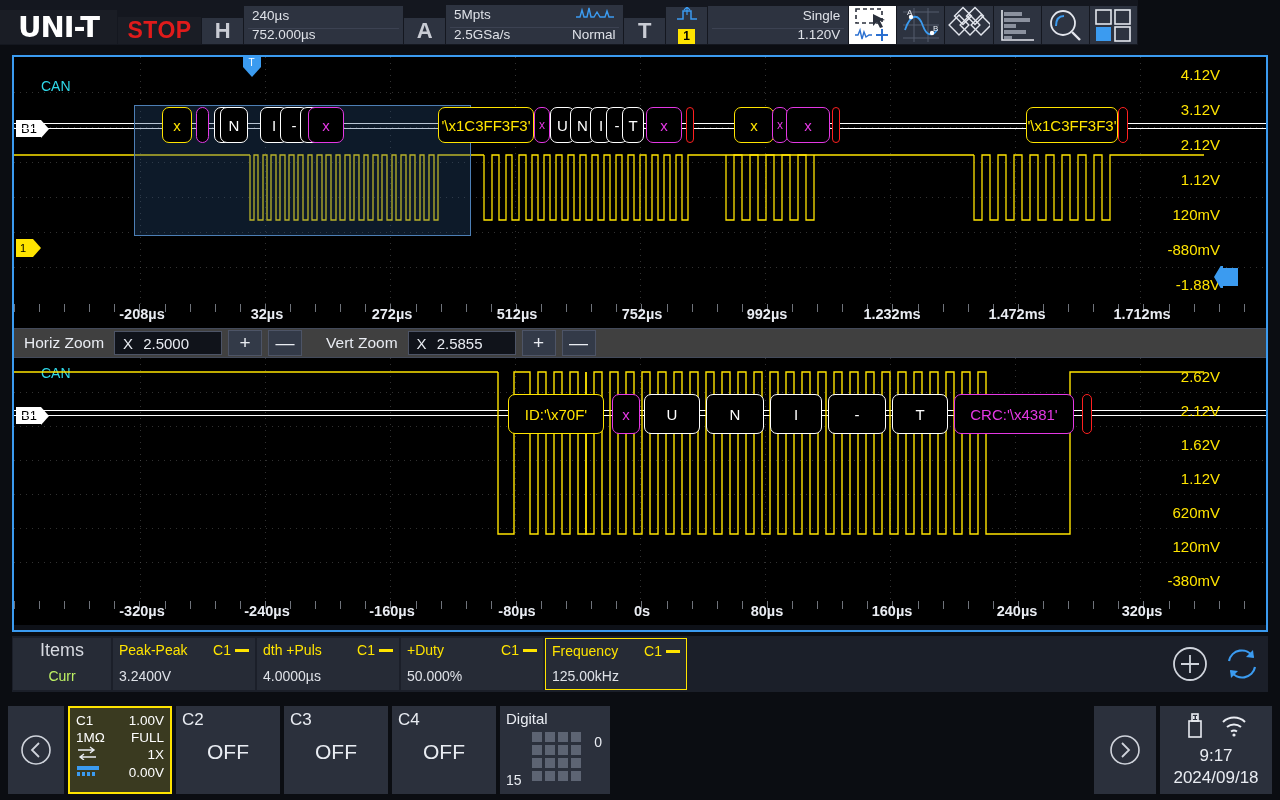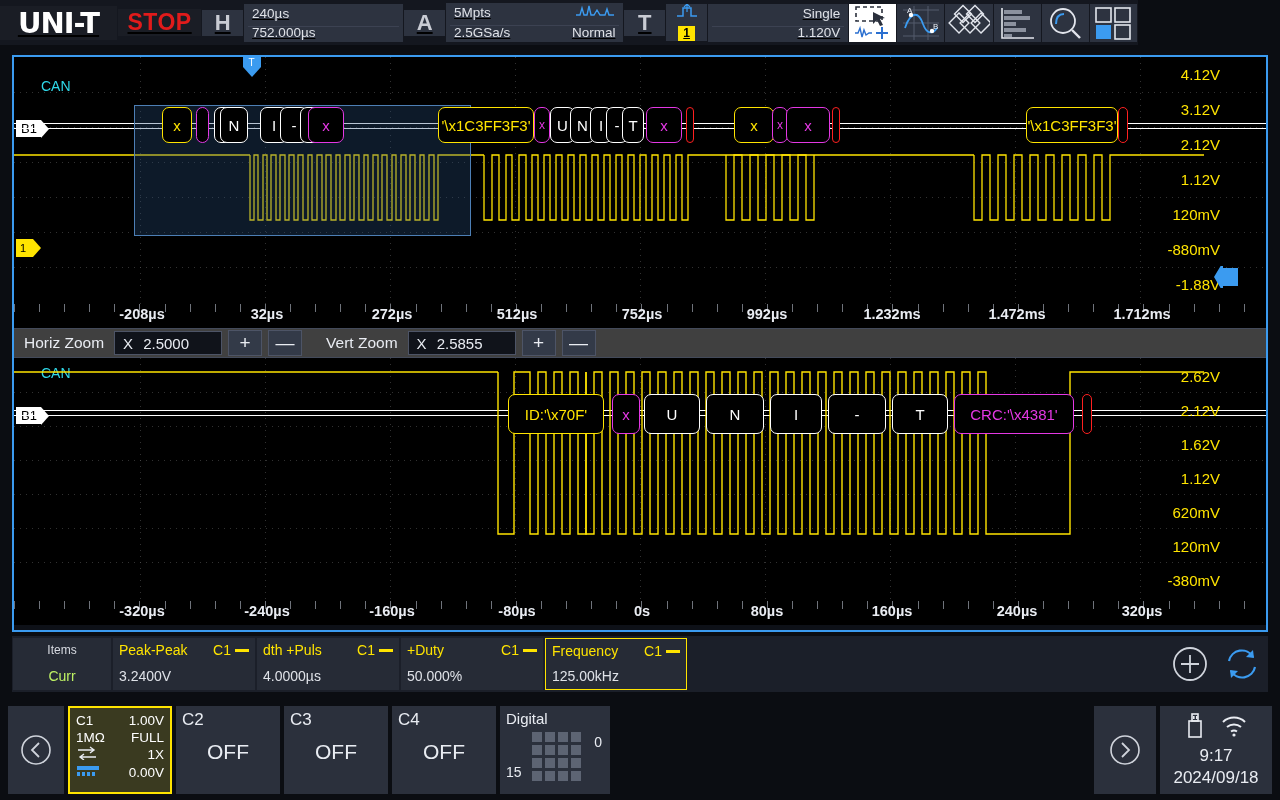--- a/index.html
+++ b/index.html
@@ -5,21 +5,21 @@
   * { box-sizing: border-box; margin:0; padding:0; }
   html,body {
     width:1280px; height:800px; background:#000;
     font-family:"Liberation Sans", sans-serif;
     overflow:hidden;
   }
   #root { position:relative; width:1280px; height:800px; background:#0b0d12; }
 
   
   .topbar { position:absolute; left:0; top:0; width:1138px; height:45px;
-            background:#14171f; display:flex; align-items:center;text-decoration:underline; }
+            background:#14171f; display:flex; align-items:flex-end; }
   .tb-cell { position:relative; background:#2d3340; margin:1px 1px 1px 0;
              display:flex; align-items:center; }
   .brand { width:129px; background:#1a1d25; justify-content:center; }
   .brand-txt { color:#fff; font-size:29px; font-weight:bold; letter-spacing:-1px;
                font-family:"DejaVu Sans", sans-serif; }
   .stopcell { width:92px; background:#1a1d25; justify-content:center; }
   .stop-txt { color:#e01b1b; font-size:23px; font-weight:bold; letter-spacing:0.5px; }
   .bigletter { width:45px; justify-content:center; color:#c9ccd4; font-size:22px; font-weight:bold;}
   .kv { width:174px; flex-direction:column; justify-content:center; padding:0 8px; }
   .kv .row { display:flex; justify-content:space-between; width:100%; color:#dfe2e8; font-size:13.5px; line-height:19px; }
@@ -84,21 +84,21 @@
           justify-content:center; margin-left:6px; }
 
   
   .marquee { position:absolute; border:1px solid #4d7fb5; background:rgba(40,80,125,.33); }
 
   
   .measbar { position:absolute; left:12px; top:636px; width:1256px; height:56px;
              background:#1b1f29; display:flex; align-items:stretch; }
   .mcell { width:98px; background:#262b36; margin:2px 1px; display:flex; flex-direction:column; }
   .mcell .mh { height:24px; display:flex; align-items:center; justify-content:center;
-               color:#d7dae1; font-size:12px; }
+               color:#d7dae1; font-size:18px; }
   .mcell .mv { flex:1; display:flex; align-items:center; justify-content:center;
                color:#bef264; font-size:14px; }
   .mitem { width:142px; background:#262b36; margin:2px 1px; display:flex; flex-direction:column;
            padding:0 6px; }
   .mitem.sel { border:1.6px solid #ffe400; }
   .mitem .mh { height:24px; display:flex; align-items:center; color:#ffe400; font-size:14px;
                gap:4px; white-space:nowrap; overflow:hidden; }
   .mitem .mh .ch { margin-left:auto; }
   .mitem .mv { flex:1; display:flex; align-items:center; color:#dfe2e8; font-size:14px; }
   .dash { display:inline-block; width:14px; height:3px; background:#ffe400; }
@@ -118,21 +118,21 @@
   .chcard.active { background:#3a3a20; border:2px solid #ffe400; color:#fff; }
   .chrow { display:flex; justify-content:space-between; font-size:13.5px; line-height:17px; }
   .chrow .l { color:#fff; }
   .chrow .r { color:#fff; }
   .digcard { width:110px; height:88px; background:#2b303c; position:relative;
              color:#e9ecf2; padding:4px 6px; font-size:15px;}
   .digdots { position:absolute; left:32px; top:26px; display:grid;
              grid-template-columns:repeat(4,10px); grid-auto-rows:10px; gap:3px; }
   .digdots i { background:#5d6473; display:block; }
   .dignum0 { position:absolute; right:8px; top:28px; font-size:14px; }
-  .dignum15 { position:absolute; left:6px; bottom:14px; font-size:14px;margin-top:20px; }
+  .dignum15 { position:absolute; left:6px; bottom:6px; font-size:14px;margin-top:20px; }
   .statusbox { width:112px; height:88px; background:#2b303c; display:flex;
                flex-direction:column; align-items:center; justify-content:center;
                color:#e9ecf2; }
   .clk { font-size:17px; line-height:22px; }
   .dte { font-size:17px; line-height:22px; }
   .icons-row { display:flex; align-items:center; gap:14px; margin-bottom:2px;}
 </style>
 </head>
 <body>
 

